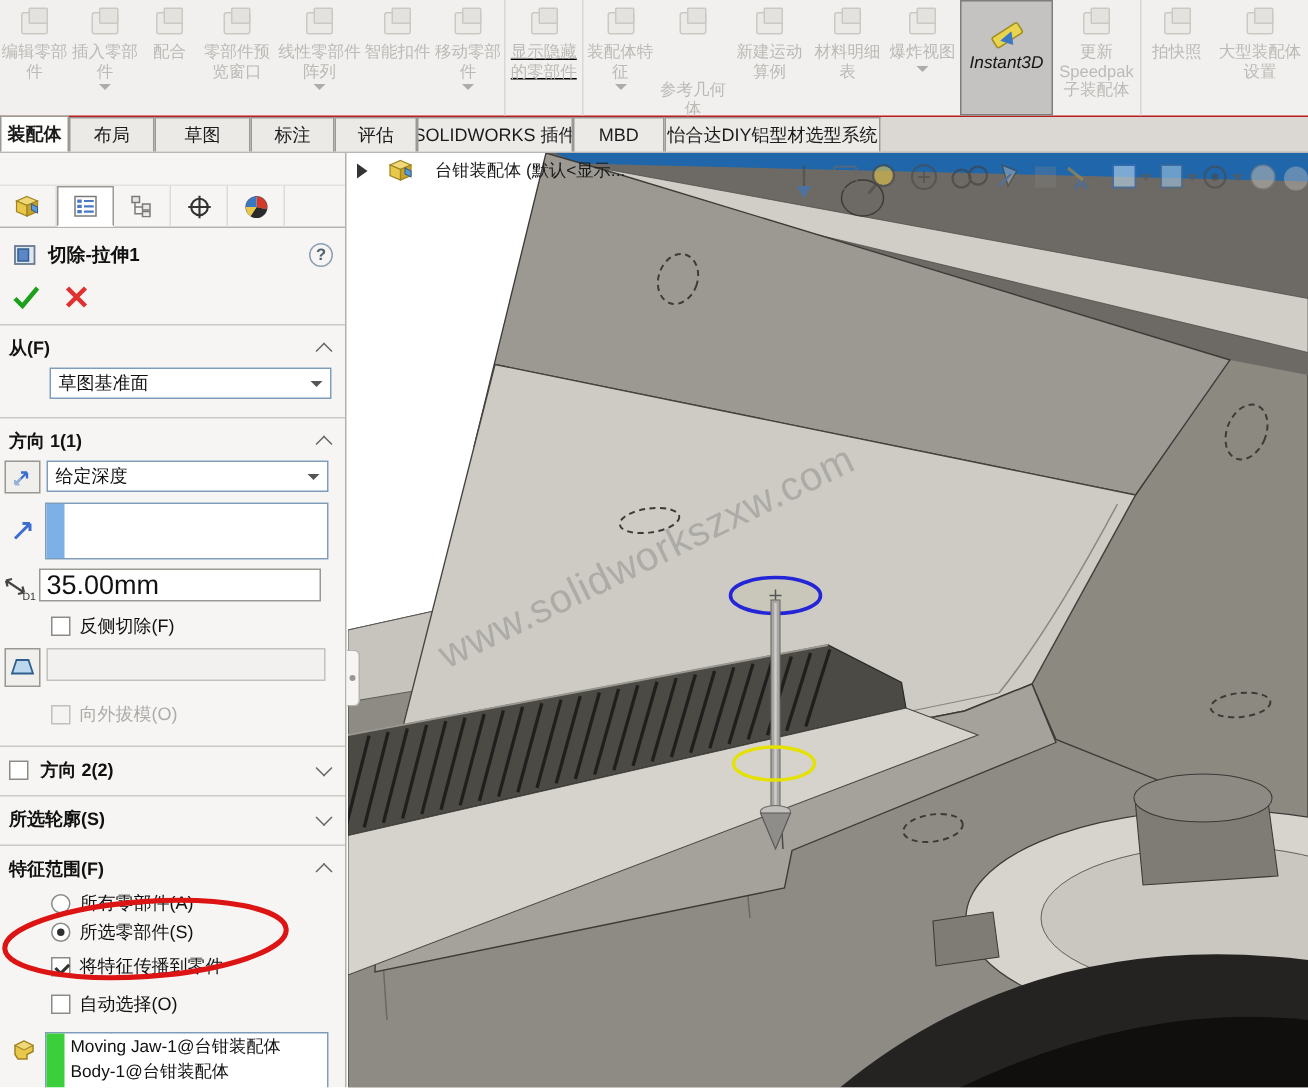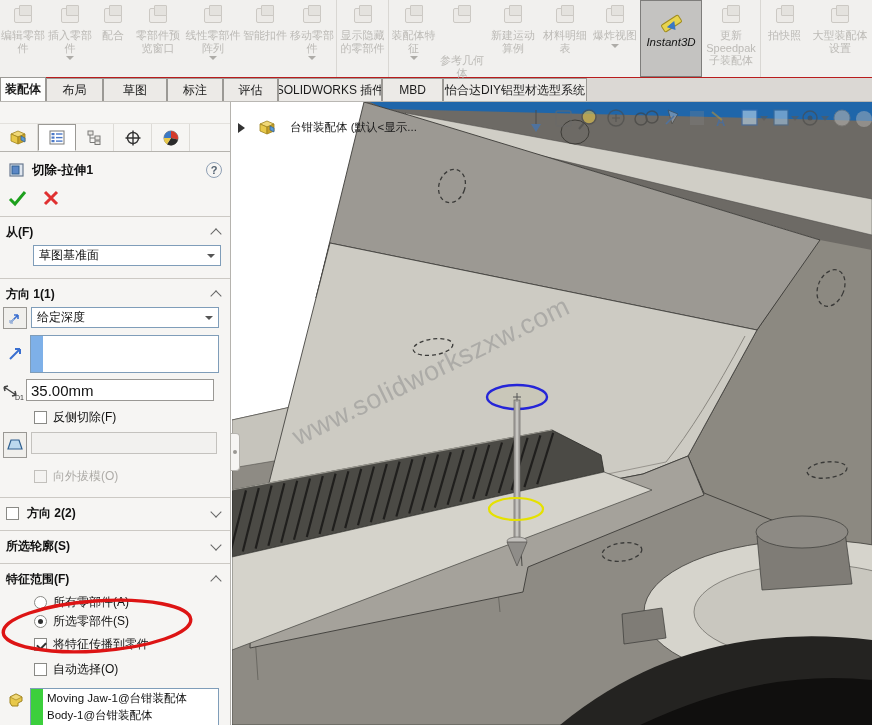--- a/index.html
+++ b/index.html
@@ -57,21 +57,21 @@
   .combo{margin:4px 0 0 33px;width:188px;height:21px;background:#fff;border:1px solid #7f9db9;
     display:flex;align-items:center;padding-left:5px;cursor:pointer;position:relative;}
   .combo .carr{position:absolute;right:5px;top:8px;width:0;height:0;border-left:4px solid transparent;
     border-right:4px solid transparent;border-top:4px solid #555;}
   .ctl-row{display:flex;align-items:flex-start;}
   .sq-btn{width:24px;height:22px;border:1px solid #9a9894;background:#f0efec;margin-left:3px;
     display:flex;align-items:center;justify-content:center;cursor:pointer;flex:none;}
   .selbox{width:189px;height:38px;border:1px solid #7f9db9;background:#fff;display:flex;cursor:text;}
   .selbox .bar{width:12px;background:var(--selection_blue);}
   .spin{width:188px;height:22px;border:1px solid #9a9894;background:#fff;display:flex;cursor:text;}
-  .spin input{flex:1;border:none;outline:none;font-size:15px;padding:0 4px;background:transparent;
+  .spin input{flex:1;border:none;outline:none;font-size:18px;padding:0 4px;background:transparent;
     font-family:inherit;color:#111;}
   .spin .btns{width:17px;border-left:1px solid #c4c2be;display:flex;flex-direction:column;}
   .spin .btns div{flex:1;background:#f0efec;border-bottom:1px solid #d6d4d0;position:relative;cursor:pointer;}
   .spin .btns div::after{content:"";position:absolute;left:4px;top:3px;width:0;height:0;
     border-left:4px solid transparent;border-right:4px solid transparent;}
   .spin .btns .up::after{border-bottom:4px solid #555;}
   .spin .btns .dn::after{border-top:4px solid #555;}
   .spin.disabled{background:#f2f1ef;border-color:#c4c2be;}
   .chk-row,.rad-row{display:flex;align-items:center;margin-left:34px;}
   .chk{width:13px;height:13px;border:1px solid #8a8a86;background:#fff;position:relative;cursor:pointer;flex:none;}
@@ -86,21 +86,21 @@
   .complist{display:flex;align-items:flex-start;margin-top:10px;}
   .complist .box{width:189px;height:70px;border:1px solid #7f9db9;background:#fff;display:flex;}
   .complist .gbar{width:12px;background:var(--highlight_green);flex:none;}
   .complist .lines{padding:1px 4px;font-size:11.5px;line-height:17px;white-space:nowrap;overflow:hidden;}
   
   .splitter{position:absolute;left:231px;top:433px;width:9px;height:38px;background:#f6f5f3;
     border:1px solid #b5b3ae;border-left:none;border-radius:0 4px 4px 0;cursor:ew-resize;z-index:4;}
   .splitter::after{content:"";position:absolute;left:2px;top:16px;width:4px;height:4px;border-radius:50%;background:#9a9894;}
   
   .viewport{position:absolute;left:232px;top:102px;width:640px;height:623px;}
-  .flyout{position:absolute;left:238px;top:120px;z-index:3;display:flex;align-items:center;gap:14px;text-align:right;}
+  .flyout{position:absolute;left:238px;top:106px;z-index:3;display:flex;align-items:center;gap:14px;text-align:right;}
   .flyout .arr{width:0;height:0;border-top:5px solid transparent;border-bottom:5px solid transparent;
     border-left:7px solid #333;cursor:pointer;}
   .flyout .txt{font-size:11.5px;color:#1a1a1a;}
   .annot-svg{position:absolute;left:0;top:550px;width:231px;height:120px;z-index:6;pointer-events:none;}
   .ok-x{cursor:pointer;}
 </style>
 </head>
 <body>
 
 <div class="toolbar">
@@ -140,21 +140,21 @@
       <span class="tb-label">智能扣件</span>
 
     </div>
 
     <div class="tb-item has-arrow" style="width: 48px;">
       <span class="tb-icon"></span>
       <span class="tb-label">移动零部件</span>
       <span class="tb-arrow"></span>
     </div>
 
-    <div class="tb-item sep-before" style="width: 52px;">
+    <div class="tb-item sep-before" style="width: 52px; text-decoration: underline;">
       <span class="tb-icon"></span>
       <span class="tb-label">显示隐藏的零部件</span>
 
     </div>
 
     <div class="tb-item has-arrow sep-before" style="width: 50px;">
       <span class="tb-icon"></span>
       <span class="tb-label">装配体特征</span>
       <span class="tb-arrow"></span>
     </div>

